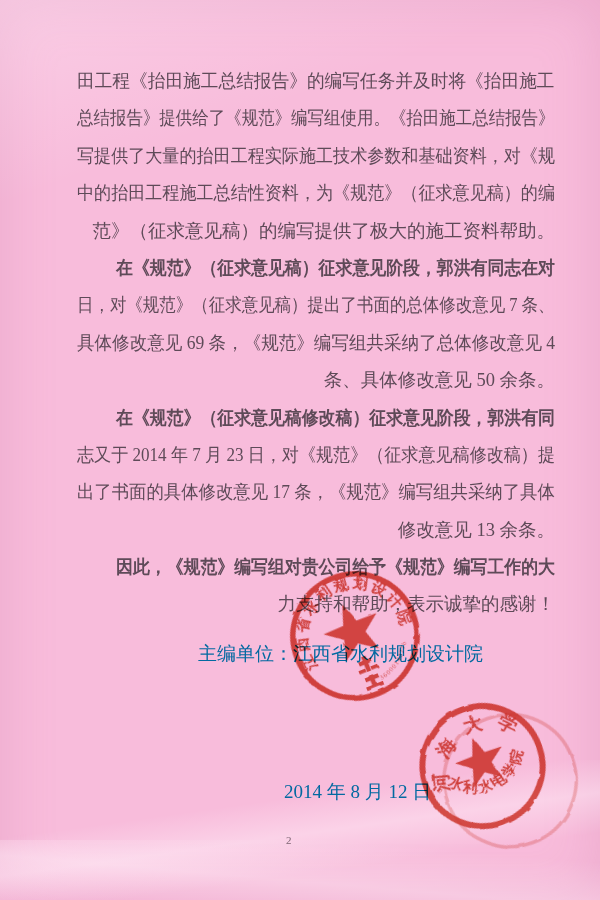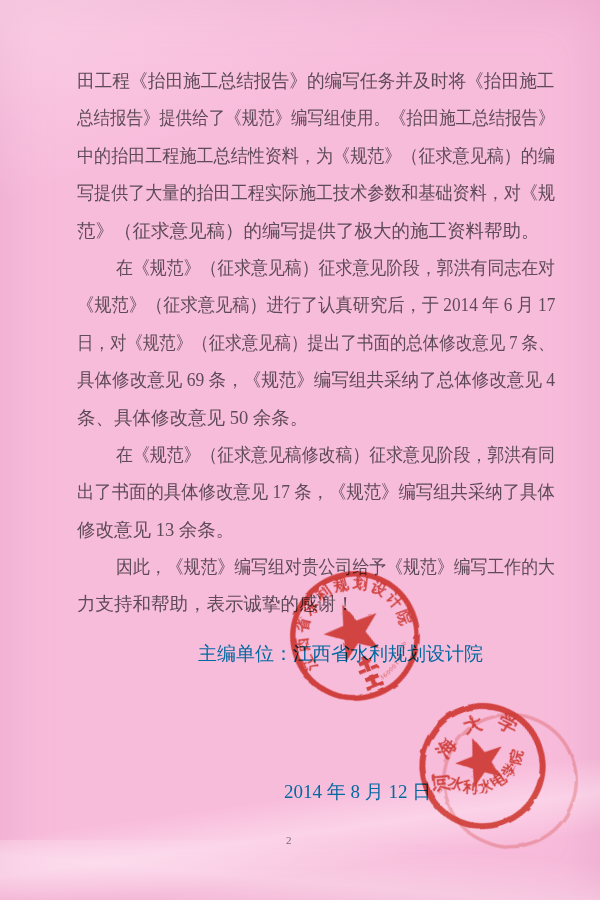--- a/index.html
+++ b/index.html
@@ -3,35 +3,36 @@
 <meta charset="utf-8">
 <style>
   html,body{margin:0;padding:0;}
   .page{
     position:relative;
     width:600px;height:900px;
     background:#f8bcdb;
     overflow:hidden;
     font-family:"Liberation Serif","DejaVu Serif",serif;
     box-shadow:inset 0 0 55px rgba(190,100,150,.22);
+    text-align:right;
   }
   .sheen1{position:absolute;left:0;top:0;width:600px;height:240px;pointer-events:none;
     background:linear-gradient(160deg, rgba(255,240,250,.35) 0%, rgba(255,240,250,0) 45%);}
   .sheen2{position:absolute;left:0;top:760px;width:600px;height:140px;pointer-events:none;
     background:linear-gradient(172deg, rgba(255,255,255,0) 35%, rgba(255,238,248,.45) 52%, rgba(255,255,255,0) 70%);}
   .sheen3{position:absolute;left:0;top:840px;width:600px;height:60px;pointer-events:none;
     background:linear-gradient(185deg, rgba(255,255,255,0) 20%, rgba(255,236,246,.4) 60%, rgba(248,180,215,.25) 100%);}
   .doc-text{
     position:absolute;left:77px;top:63px;width:478px;
     color:#5e4a58;
     font-size:18.5px;
   }
   .line{height:37.4px;line-height:37.4px;white-space:nowrap;}
   .line-inner{display:inline-block;transform-origin:0 50%;white-space:nowrap;}
-  .line.indent{padding-left:39px;}
+  .line.indent{padding-left:39px;font-weight:bold;}
   .sig-line{
     position:absolute;color:#0369a1;font-size:19px;white-space:nowrap;
   }
   .chief{left:198px;top:641px;}
   .co{left:198px;top:706px;}
   .dateline{left:260px;top:779px;margin-left:24px;}
   .pageno{
     position:absolute;left:286px;top:834px;
     color:#7d6573;font-size:11px;
   }
@@ -45,33 +46,33 @@
 
 <div class="page">
   <div class="sheen1"></div>
   <div class="sheen2"></div>
   <div class="sheen3"></div>
 
   <div class="doc-text" id="doc-paragraphs">
       <div>
         <div class="line"><span class="line-inner" style="transform: scaleX(0.956);">田工程《抬田施工总结报告》的编写任务并及时将《抬田施工</span></div>
         <div class="line"><span class="line-inner" style="transform: scaleX(0.89013);">总结报告》提供给了《规范》编写组使用。《抬田施工总结报告》</span></div>
+        <div class="line"><span class="line-inner" style="transform: scaleX(0.92278);">写提供了大量的抬田工程实际施工技术参数和基础资料，对《规</span></div>
         <div class="line"><span class="line-inner" style="transform: scaleX(0.92278);">中的抬田工程施工总结性资料，为《规范》（征求意见稿）的编</span></div>
-        <div class="line"><span class="line-inner" style="transform: scaleX(0.92278);">写提供了大量的抬田工程实际施工技术参数和基础资料，对《规</span></div>
         <div class="line"><span class="line-inner">范》（征求意见稿）的编写提供了极大的施工资料帮助。</span></div>
       </div>
       <div>
         <div class="line indent"><span class="line-inner" style="transform: scaleX(0.912682);">在《规范》（征求意见稿）征求意见阶段，郭洪有同志在对</span></div>
-        <div class="line"><span class="line-inner" style="transform: scaleX(0.931774);">《规范》（征求意见稿）进行了认真研究后，于 2014 年 6 月 17</span></div>
         <div class="line"><span class="line-inner" style="transform: scaleX(0.89013);">日，对《规范》（征求意见稿）提出了书面的总体修改意见 7 条、</span></div>
         <div class="line"><span class="line-inner" style="transform: scaleX(0.948413);">具体修改意见 69 条，《规范》编写组共采纳了总体修改意见 4</span></div>
         <div class="line"><span class="line-inner">条、具体修改意见 50 余条。</span></div>
       </div>
       <div>
         <div class="line indent"><span class="line-inner" style="transform: scaleX(0.912682);">在《规范》（征求意见稿修改稿）征求意见阶段，郭洪有同</span></div>
+        <div class="line"><span class="line-inner" style="transform: scaleX(0.92278);">志又于 2014 年 7 月 23 日，对《规范》（征求意见稿修改稿）提</span></div>
         <div class="line"><span class="line-inner" style="transform: scaleX(0.939096);">出了书面的具体修改意见 17 条，《规范》编写组共采纳了具体</span></div>
         <div class="line"><span class="line-inner">修改意见 13 余条。</span></div>
       </div>
       <div>
         <div class="line indent"><span class="line-inner" style="transform: scaleX(0.912682);">因此，《规范》编写组对贵公司给予《规范》编写工作的大</span></div>
         <div class="line"><span class="line-inner">力支持和帮助，表示诚挚的感谢！</span></div>
       </div>
     </div>
 
   <div class="sig-line chief">主编单位：江西省水利规划设计院</div>

